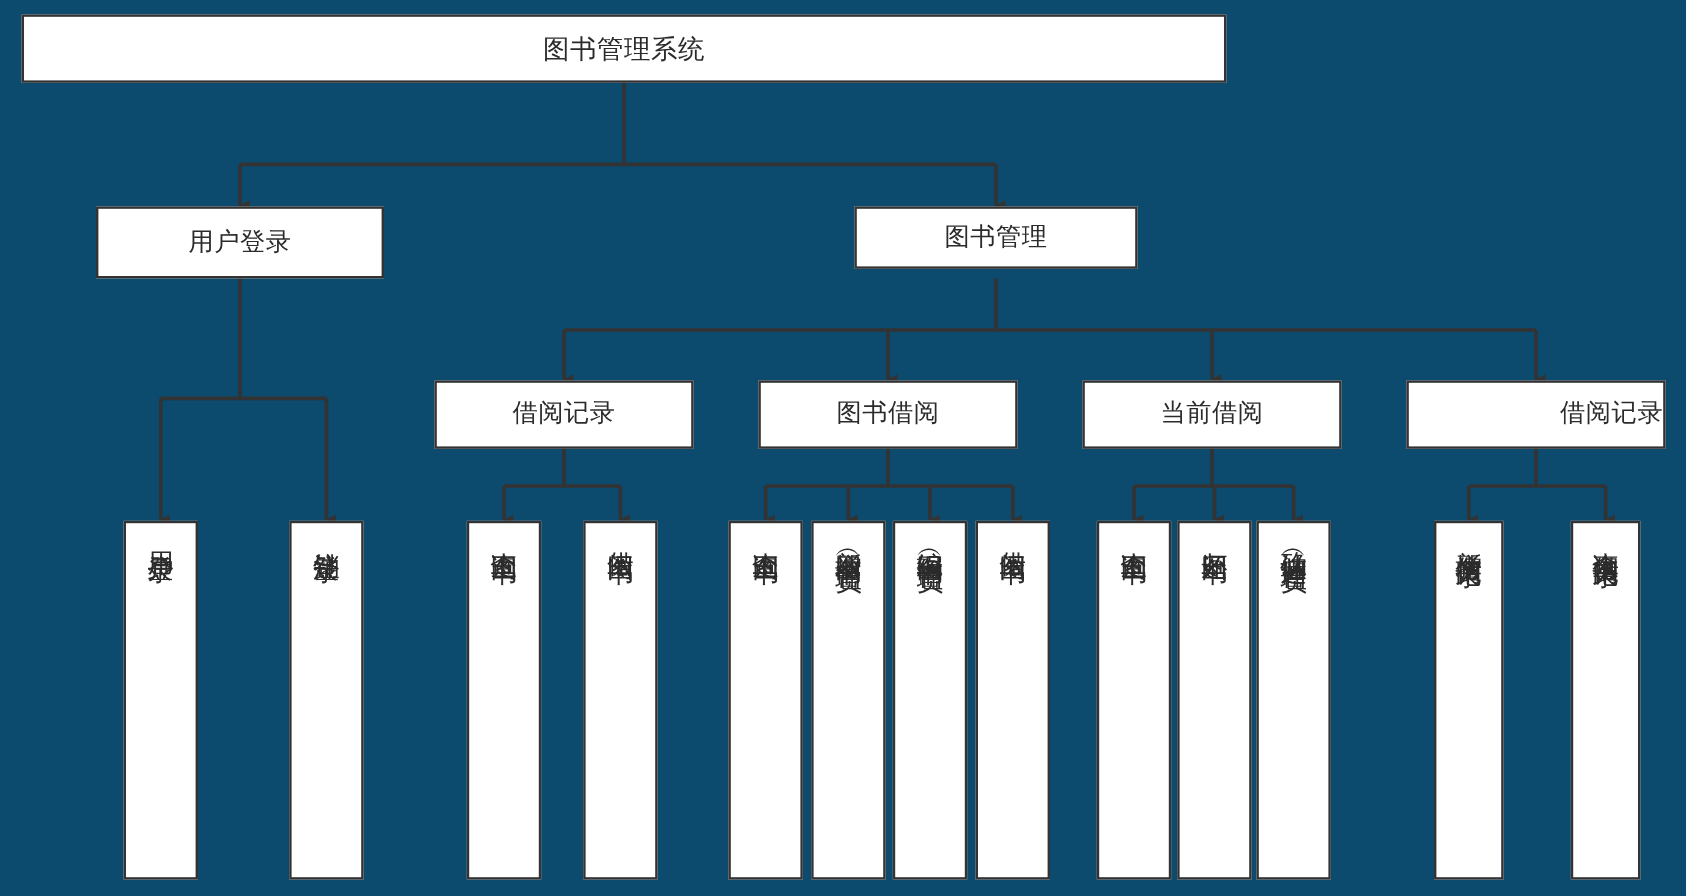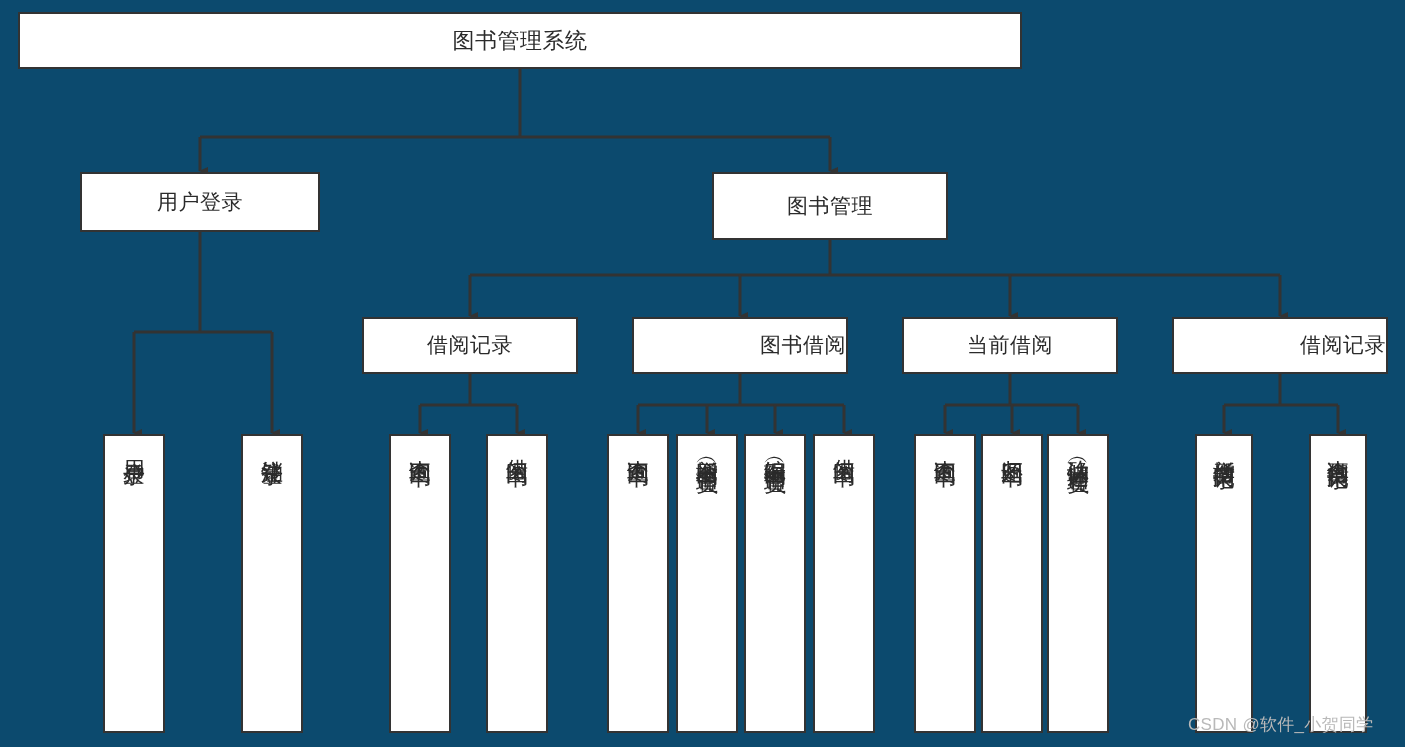--- a/index.html
+++ b/index.html
@@ -122,27 +122,27 @@
       </g>
   </svg>
 
   <div id="node-layer">
       <div class="node-box node-h node-root" style="left: 18px; top: 12px; width: 1004px; height: 57px;">
         <span class="node-label">图书管理系统</span>
       </div>
       <div class="node-box node-h" style="left: 80px; top: 172px; width: 240px; height: 60px;">
         <span class="node-label">用户登录</span>
       </div>
-      <div class="node-box node-h" style="left: 712px; top: 172px; width: 236px; height: 68px;">
+      <div class="node-box node-h" style="left: 712px; top: 172px; width: 236px; height: 52px;">
         <span class="node-label">图书管理</span>
       </div>
       <div class="node-box node-h" style="left: 362px; top: 317px; width: 216px; height: 57px;">
         <span class="node-label">借阅记录</span>
       </div>
-      <div class="node-box node-h" style="left: 632px; top: 317px; width: 216px; height: 57px; justify-content: flex-end;">
+      <div class="node-box node-h" style="left: 632px; top: 317px; width: 216px; height: 57px;">
         <span class="node-label">图书借阅</span>
       </div>
       <div class="node-box node-h" style="left: 902px; top: 317px; width: 216px; height: 57px;">
         <span class="node-label">当前借阅</span>
       </div>
       <div class="node-box node-h" style="left: 1172px; top: 317px; width: 216px; height: 57px; justify-content: flex-end;">
         <span class="node-label">借阅记录</span>
       </div>
       <div class="node-box node-v" style="left: 103px; top: 434px; width: 62px; height: 299px;">
         <span class="node-label">用户登录</span>
@@ -178,14 +178,13 @@
         <span class="node-label">确认归还（管理员）</span>
       </div>
       <div class="node-box node-v" style="left: 1195px; top: 434px; width: 58px; height: 299px;">
         <span class="node-label">新增借阅记录</span>
       </div>
       <div class="node-box node-v" style="left: 1309px; top: 434px; width: 58px; height: 299px;">
         <span class="node-label">查询借阅记录</span>
       </div>
     </div>
 
-  <div class="watermark">CSDN @软件_小贺同学</div>
 </div>
 
 </body></html>

